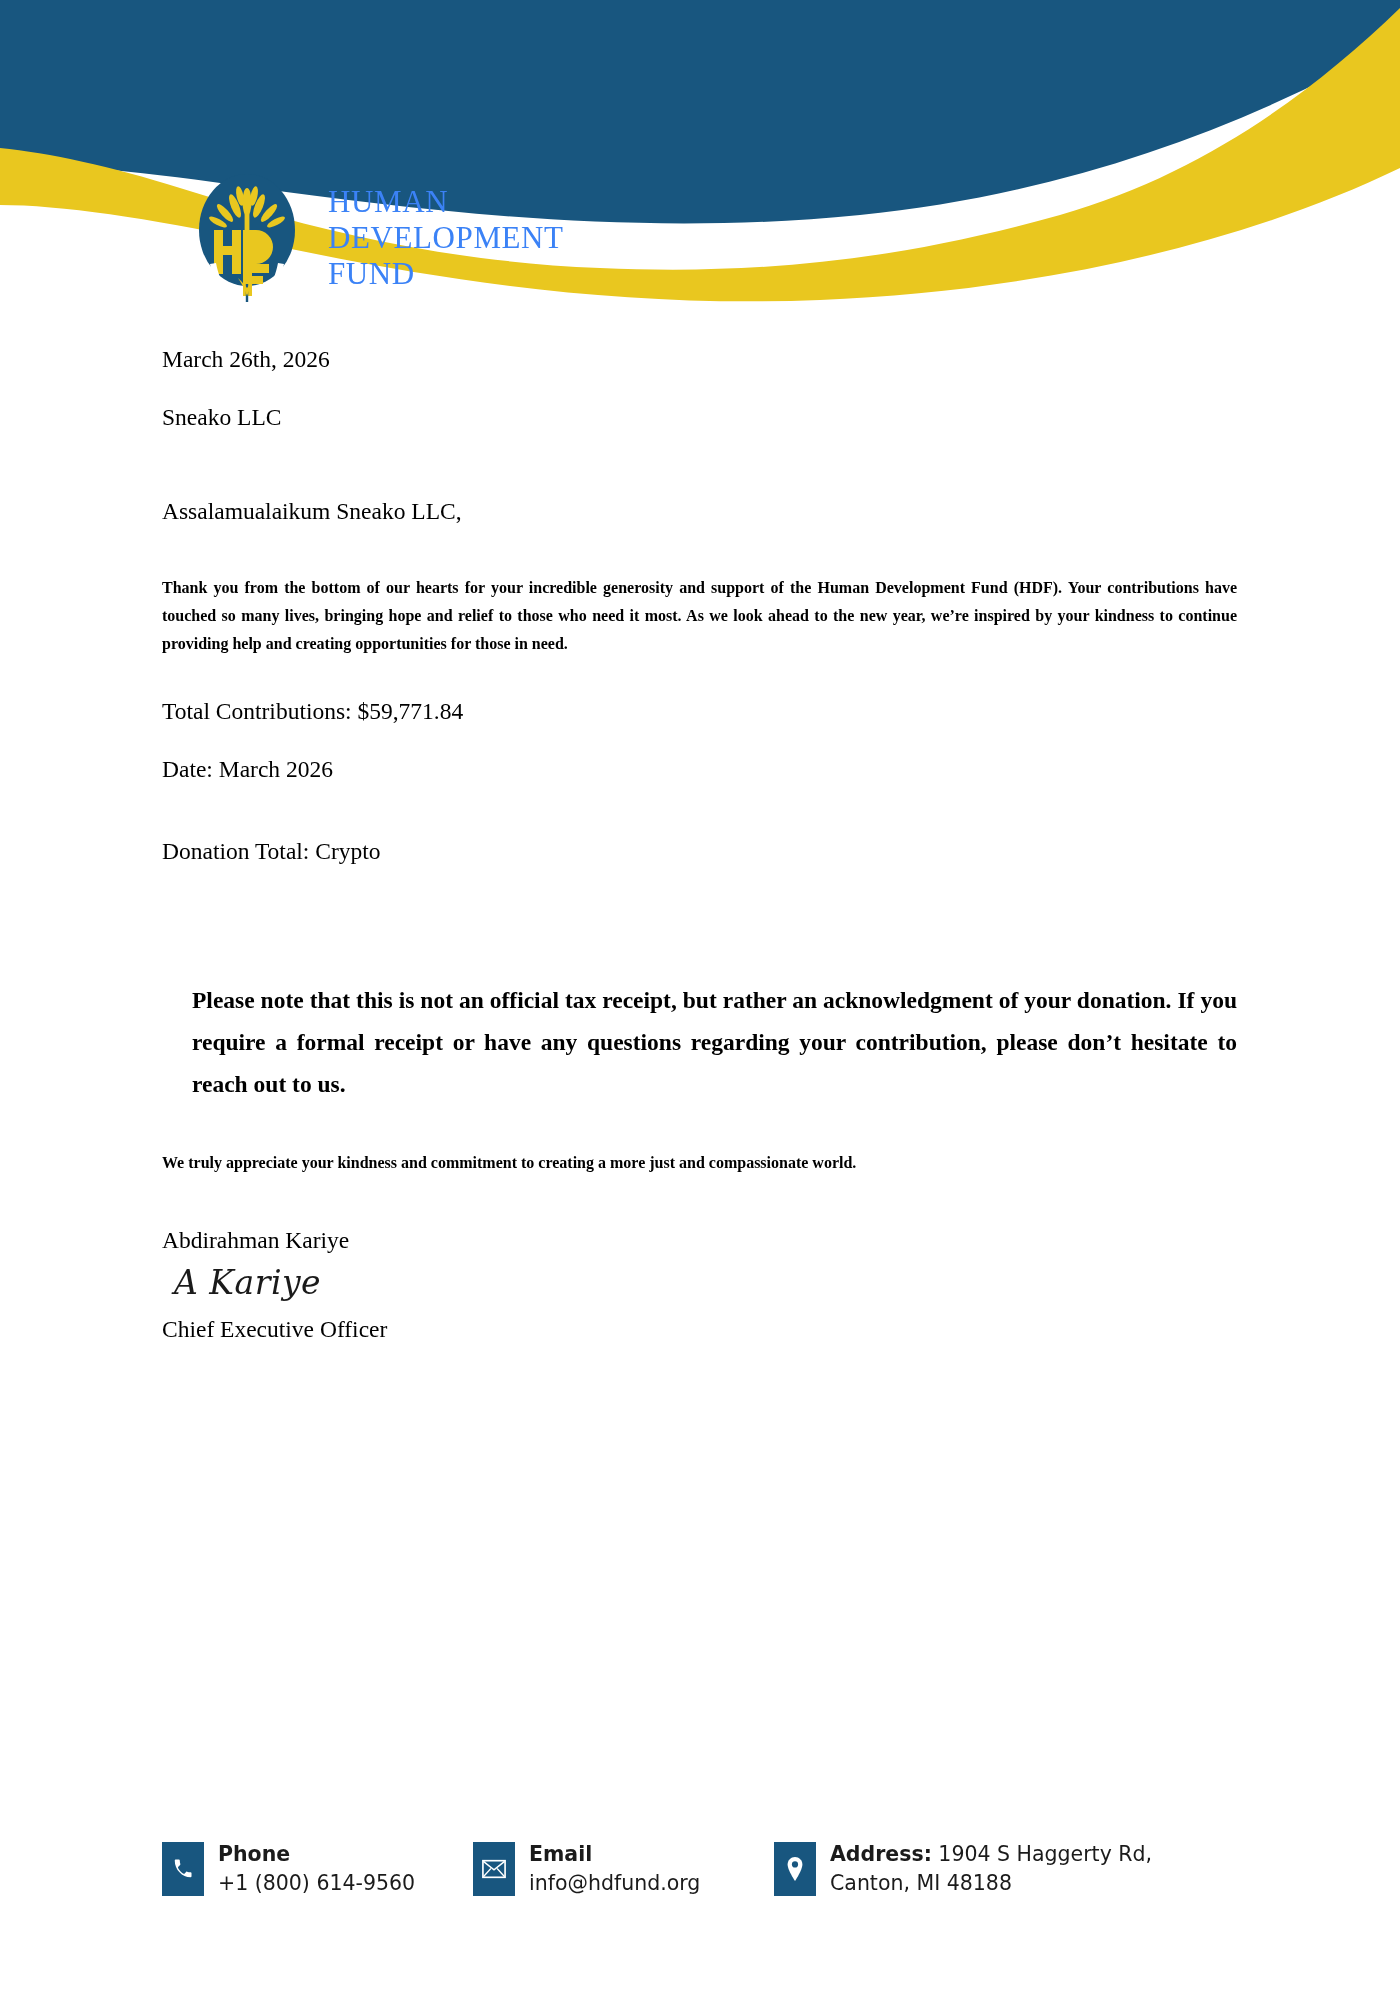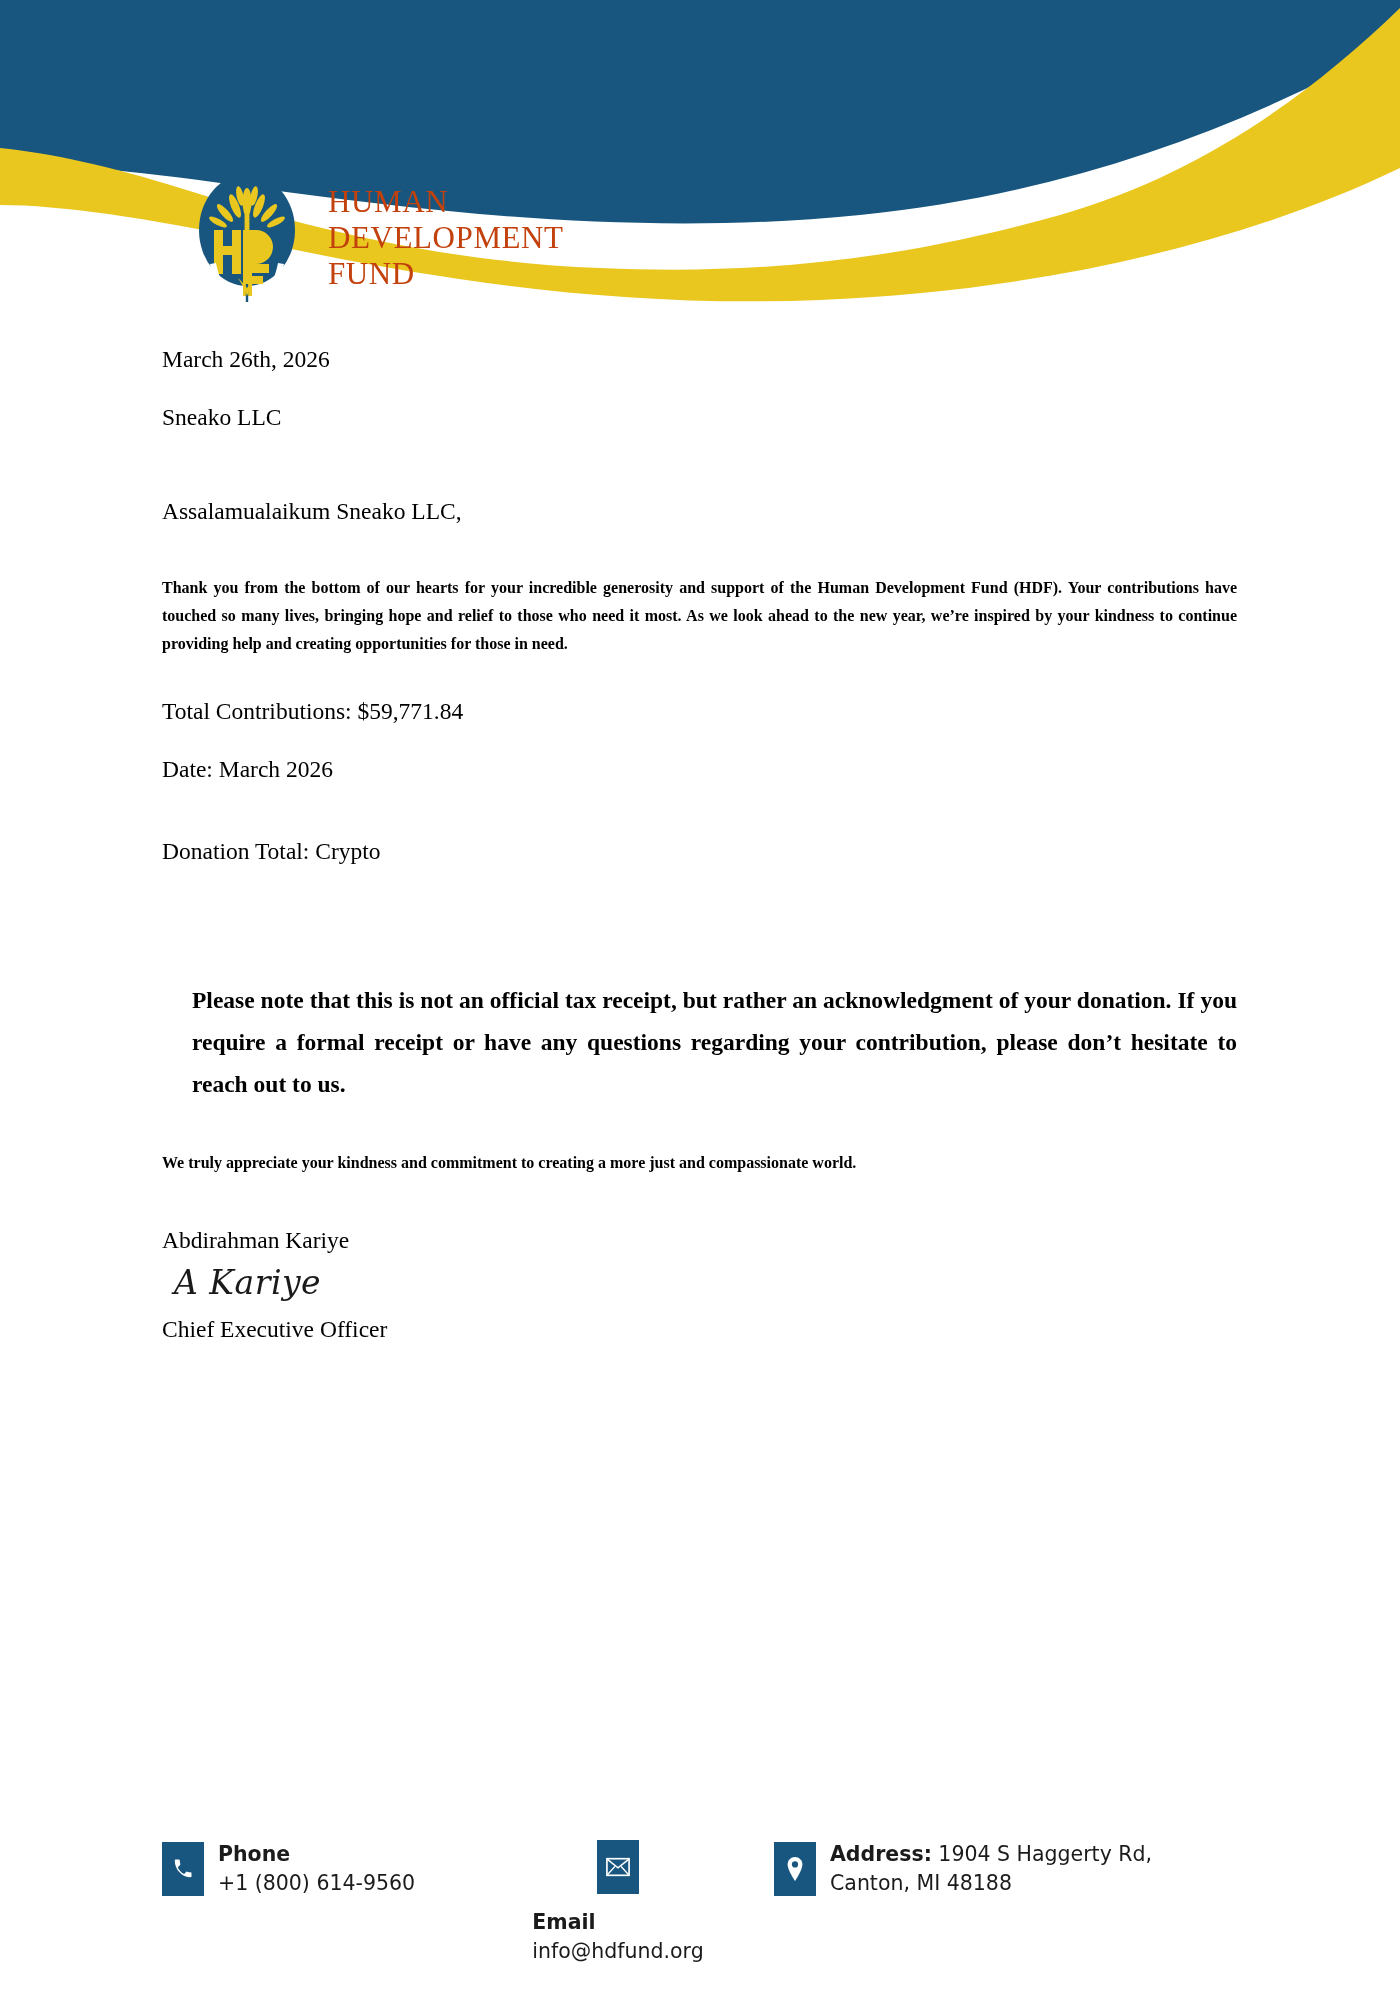--- a/index.html
+++ b/index.html
@@ -43,21 +43,21 @@
   .logo-mark {
     width: 118px;
     height: 132px;
     flex: none;
   }
   .logo-wordmark {
     font-family: "Liberation Serif", "DejaVu Serif", serif;
     font-size: 31px;
     line-height: 1.16;
     letter-spacing: 0.6px;
-    color: #c2410c;
+    color: #3b82f6;
     font-weight: 400;
   }
   .logo-wordmark div { white-space: nowrap; }
 
   
   .letter {
     position: absolute;
     left: 162px;
     top: 340px;
     width: 1075px;
@@ -110,21 +110,21 @@
     align-items: flex-start;
     font-family: "DejaVu Sans", "Liberation Sans", sans-serif;
     gap: 11px;
   }
   .fcol {
     display: flex;
     align-items: center;
     gap: 14px;
   }
   .fcol.phone { width: 300px; }
-  .fcol.email { width: 290px; flex-direction: column; }
+  .fcol.email { width: 290px; }
   .fcol.address { flex: 1; }
   .ficon {
     width: 42px;
     height: 54px;
     background: #18567f;
     flex: none;
     display: flex;
     align-items: center;
     justify-content: center;
   }

